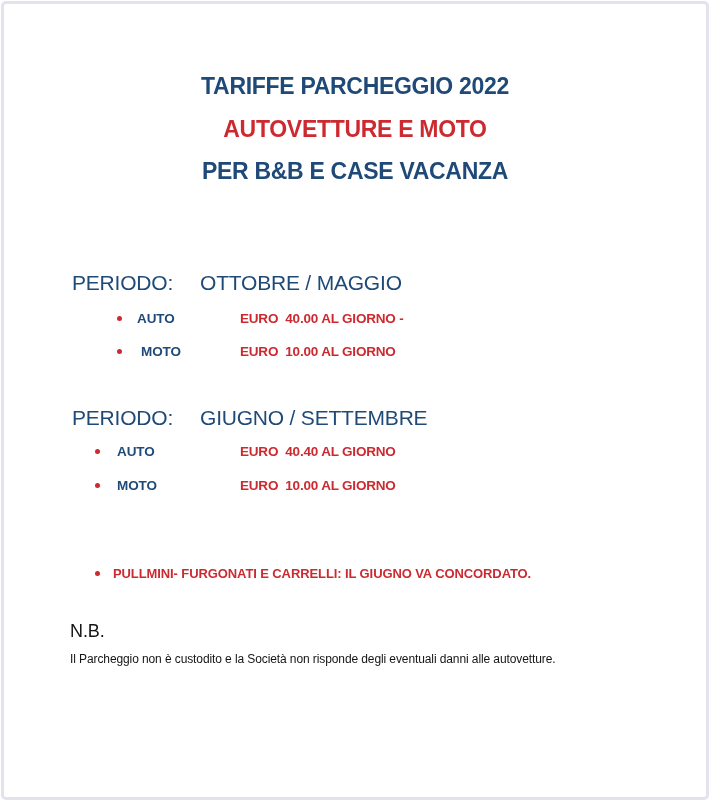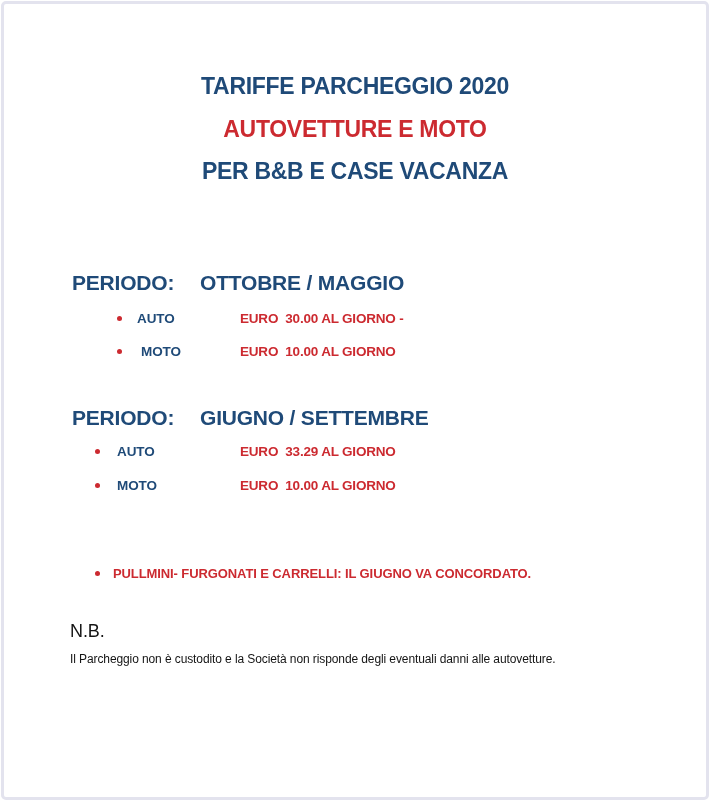--- a/index.html
+++ b/index.html
@@ -34,21 +34,21 @@
     letter-spacing: -0.3px;
     white-space: pre;
   }
   .title-line      { top: 73px;  color: var(--navy); }
   .subtitle-red    { top: 116px; color: var(--red);  }
   .subtitle-navy   { top: 158px; color: var(--navy); }
 
   .section-head {
     position: absolute; left: 72px;
     color: var(--navy);
-    font-weight: bold;
+    font-weight: normal;
     font-size: 21px;
     letter-spacing: -0.2px;
     white-space: nowrap;
   }
   .section-head .head-period { position: absolute; left: 128px; white-space: nowrap; }
   .head-1 { top: 271px; }
   .head-2 { top: 406px; }
 
   .rate-row { position: absolute; left: 0; right: 0; height: 18px; }
   .dot {
@@ -103,52 +103,52 @@
     font-size: 12px;
     line-height: 1.55;
     letter-spacing: -0.1px;
   }
 </style>
 </head>
 <body>
 
 <div class="doc">
 
-  <div class="center-line title-line">TARIFFE PARCHEGGIO 2020</div>
+  <div class="center-line title-line">TARIFFE PARCHEGGIO 2022</div>
 
   <div class="center-line subtitle-navy">PER B&amp;B E CASE VACANZA</div>
 
   <div class="center-line subtitle-red">AUTOVETTURE E MOTO</div>
 
   <div class="section-head head-1">
     <span class="head-label">PERIODO:</span>
     <span class="head-period">OTTOBRE / MAGGIO</span>
   </div>
 
   <div class="rate-row row-a1">
     <span class="dot"></span>
     <span class="vehicle">AUTO</span>
-    <span class="price">EURO  30.00 AL GIORNO -</span>
+    <span class="price">EURO  40.00 AL GIORNO -</span>
   </div>
 
   <div class="rate-row row-m1">
     <span class="dot"></span>
     <span class="vehicle">MOTO</span>
     <span class="price">EURO  10.00 AL GIORNO</span>
   </div>
 
   <div class="section-head head-2">
     <span class="head-label">PERIODO:</span>
     <span class="head-period">GIUGNO / SETTEMBRE</span>
   </div>
 
   <div class="rate-row row-a2">
     <span class="dot"></span>
     <span class="vehicle">AUTO</span>
-    <span class="price">EURO  33.29 AL GIORNO</span>
+    <span class="price">EURO  40.40 AL GIORNO</span>
   </div>
 
   <div class="rate-row row-m2">
     <span class="dot"></span>
     <span class="vehicle">MOTO</span>
     <span class="price">EURO  10.00 AL GIORNO</span>
   </div>
 
   <div class="rate-row special-row">
     <span class="dot"></span>

